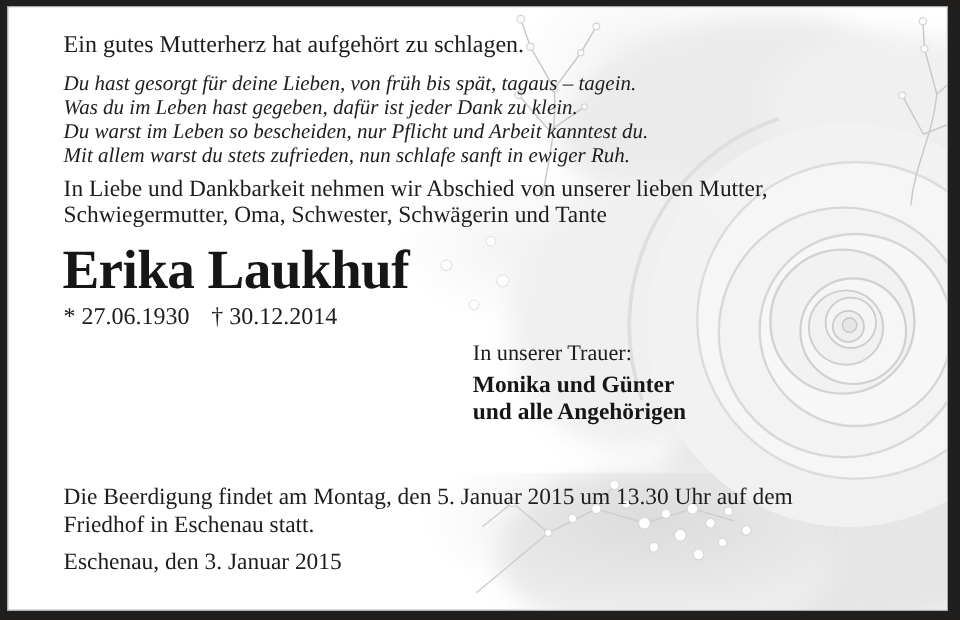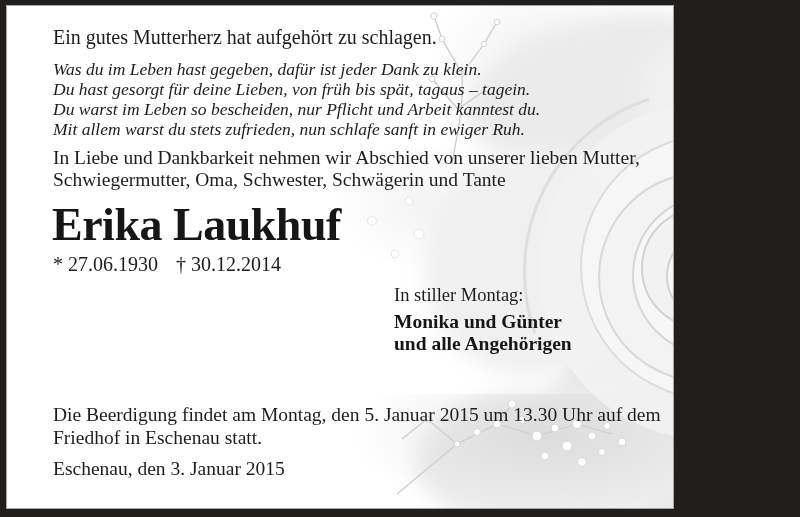--- a/index.html
+++ b/index.html
@@ -4,21 +4,21 @@
 <style>
   html,body{margin:0;padding:0;}
   body{
     width:800px;height:517px;
     background:#201f1d;
     position:relative;overflow:hidden;
     font-family:"Liberation Serif","DejaVu Serif",serif;
   }
   .card{
     position:absolute;left:6px;top:5px;
-    width:668px;height:504px;
+    width:784px;height:504px;
     box-sizing:border-box;
     background:#ffffff;
     border:1px solid #a8a8a8;
     overflow:hidden;
   }
   .decor{position:absolute;inset:0;pointer-events:none;}
   .petal{position:absolute;border-radius:50%;filter:blur(10px);}
   .petal.p1{left:455px;top:12px;width:280px;height:140px;background:#ebebeb;transform:rotate(-14deg);}
   .petal.p2{left:630px;top:22px;width:240px;height:150px;background:#f0f0f0;transform:rotate(10deg);}
   .petal.p3{left:418px;top:140px;width:210px;height:230px;background:#f0f0f0;transform:rotate(16deg);}
@@ -133,41 +133,41 @@
           <circle cx="85" cy="-2" r="3.5"></circle>
             <circle cx="-90" cy="-35" r="3.2"></circle>
         </g>
       </g>
     </svg>
   </div>
 
   <div class="txt opening">Ein gutes Mutterherz hat aufgehört zu schlagen.</div>
 
   <div class="txt poem">
+    <div>Du hast gesorgt für deine Lieben, von früh bis spät, tagaus – tagein.</div>
     <div>Was du im Leben hast gegeben, dafür ist jeder Dank zu klein.</div>
-    <div>Du hast gesorgt für deine Lieben, von früh bis spät, tagaus – tagein.</div>
     <div>Du warst im Leben so bescheiden, nur Pflicht und Arbeit kanntest du.</div>
     <div>Mit allem warst du stets zufrieden, nun schlafe sanft in ewiger Ruh.</div>
   </div>
 
   <div class="txt intro">
     <div>In Liebe und Dankbarkeit nehmen wir Abschied von unserer lieben Mutter,</div>
     <div>Schwiegermutter, Oma, Schwester, Schwägerin und Tante</div>
   </div>
 
   <div class="txt name-row">
     <span class="deceased-name">Erika Laukhuf</span>
   </div>
 
   <div class="txt dates">
     <span class="birth">* 27.06.1930</span><span class="death">† 30.12.2014</span>
   </div>
 
   <div class="txt mourning">
-    <div class="mourning-label">In stiller Montag:</div>
+    <div class="mourning-label">In unserer Trauer:</div>
     <div class="mourners">
       <div>Monika und Günter</div>
       <div>und alle Angehörigen</div>
     </div>
   </div>
 
   <div class="txt funeral">
     <div>Die Beerdigung findet am Montag, den 5. Januar 2015 um 13.30 Uhr auf dem</div>
     <div>Friedhof in Eschenau statt.</div>
   </div>

